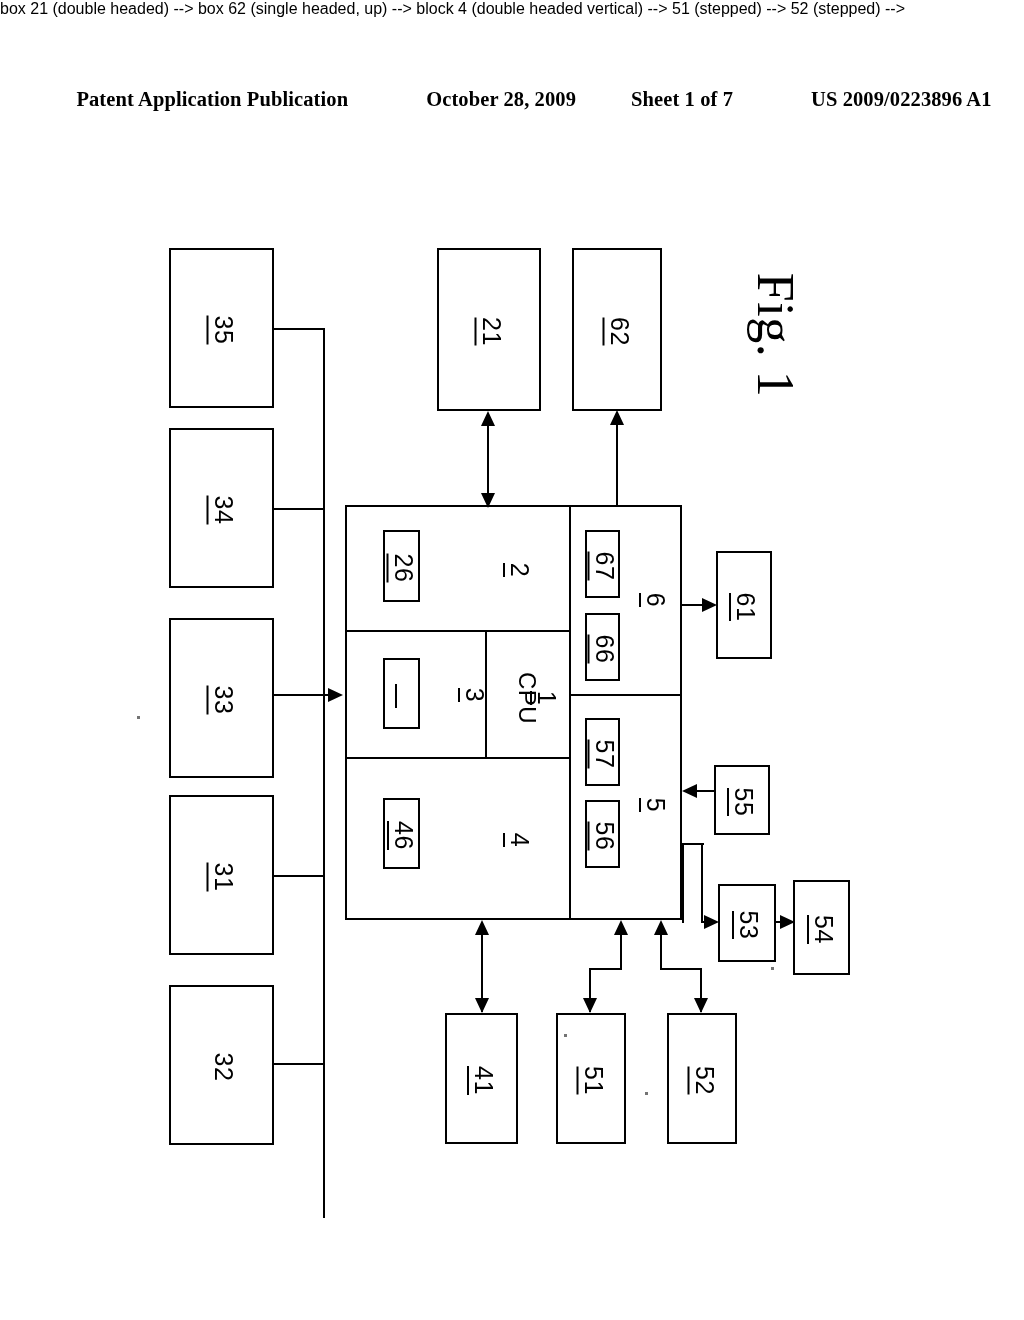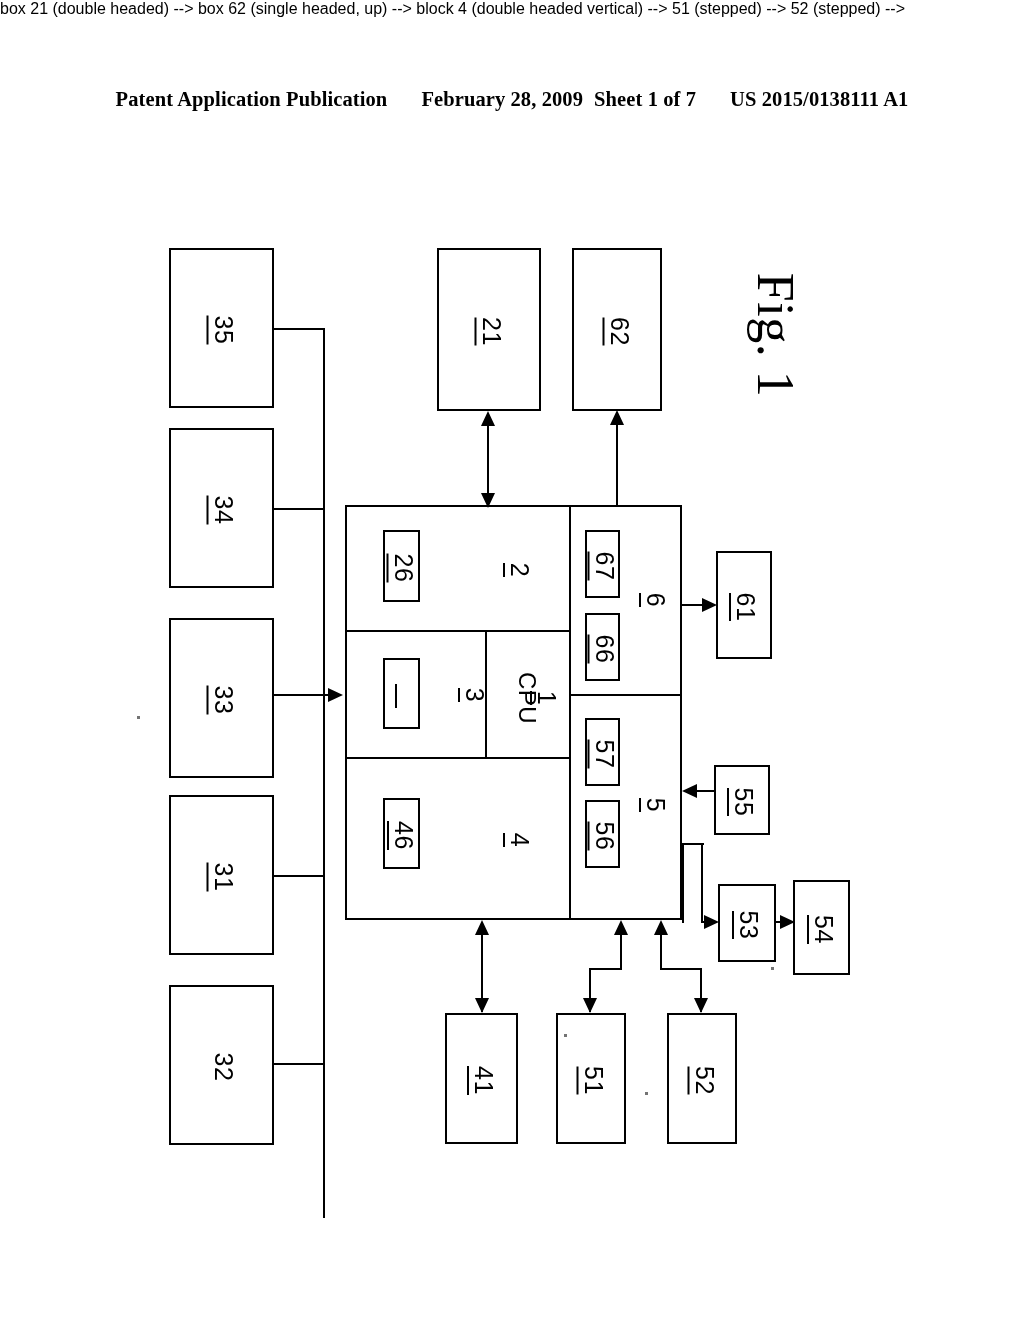--- a/index.html
+++ b/index.html
@@ -22,21 +22,21 @@
     top: 88px;
     left: 0;
     width: 1024px;
     text-align: center;
     font-family: "Liberation Serif", serif;
     font-weight: bold;
     font-size: 20.5px;
     letter-spacing: 0.1px;
     white-space: nowrap;
   }
-  #pub-header .seg { display: inline-block; vertical-align: baseline; }
+  #pub-header .seg { display: inline-block; vertical-align: baseline; margin-left: 44px; }
   #pub-header .gap-a { display: inline-block; width: 34px; }
   #pub-header .gap-b { display: inline-block; width: 11px; }
   #pub-header .gap-c { display: inline-block; width: 34px; }
 
   
   #drawing {
     position: absolute;
     left: 0;
     top: 0;
     width: 1024px;
@@ -127,21 +127,21 @@
   .speck {
     position: absolute;
     background: #000;
     opacity: 0.55;
   }
 </style>
 </head>
 <body>
 
 <div id="pub-header">
-  <span class="seg">Patent Application Publication</span><span class="gap-a"></span><span class="seg">February 28, 2009</span><span class="gap-b"></span><span class="seg">Sheet 1 of 7</span><span class="gap-c"></span><span class="seg">US 2015/0138111 A1</span>
+  <span class="seg">Patent Application Publication</span><span class="gap-a"></span><span class="seg">October 28, 2009</span><span class="gap-b"></span><span class="seg">Sheet 1 of 7</span><span class="gap-c"></span><span class="seg">US 2009/0223896 A1</span>
 </div>
 
 <div id="drawing">
 
   
   <div class="bx" style="left:169px; top:248px; width:105px; height:160px;">
     <div class="ref" style="left:0; top:0; width:105px; height:160px; line-height:160px;"><u>35</u></div>
   </div>
 
   <div class="bx" style="left:169px; top:428px; width:105px; height:160px;">

